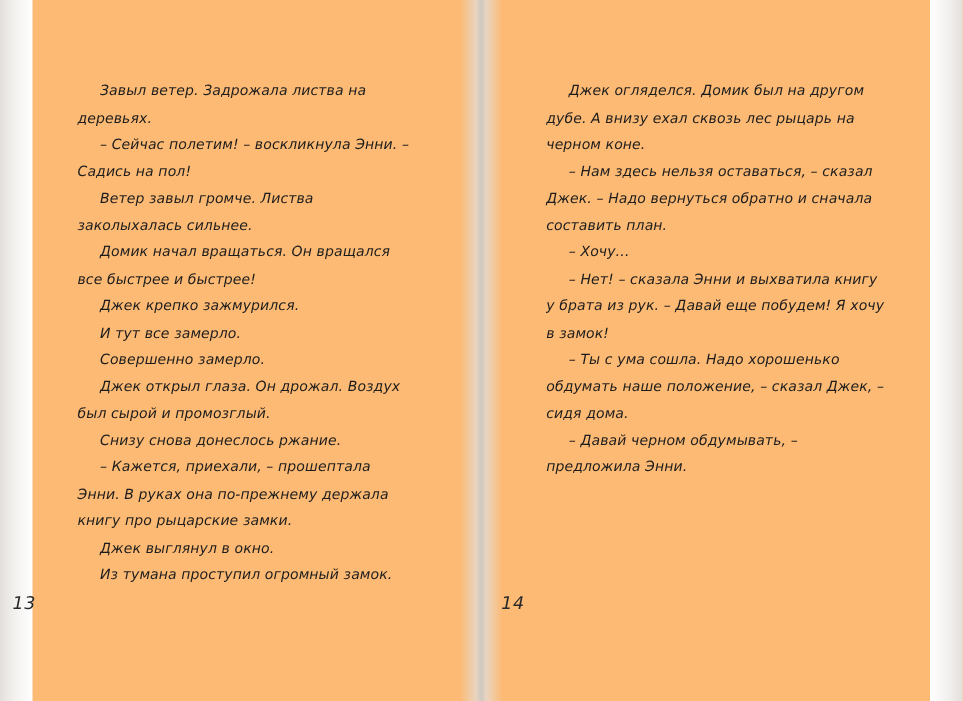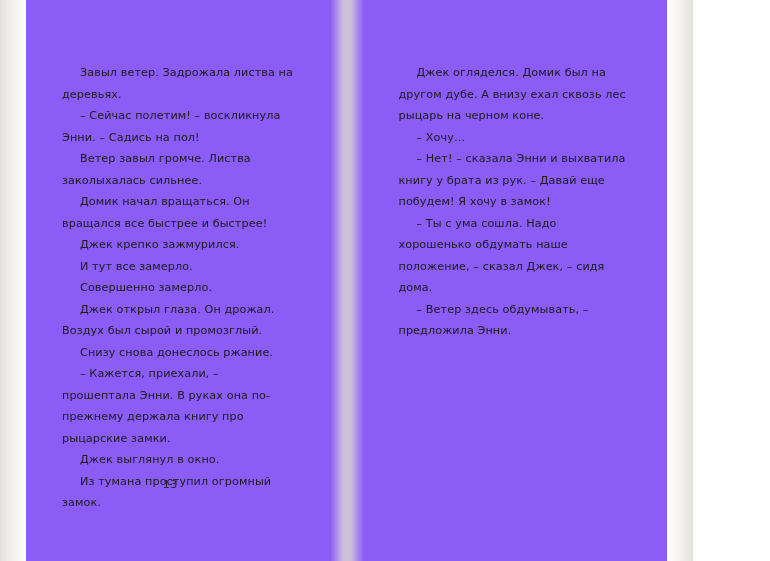--- a/index.html
+++ b/index.html
@@ -8,24 +8,25 @@
   }
   body {
     width: 770px;
     height: 561px;
     background: #ffffff;
     font-family: "DejaVu Sans", sans-serif;
     overflow: hidden;
   }
   .book {
     position: relative;
-    width: 693px;
+    width: 770px;
     height: 561px;
-    background: #8b5cf6;
+    background: #fdba74;
     display: flex;
+    font-style: italic;
   }
   
   .book::before {
     content: "";
     position: absolute;
     left: 0; top: 0; bottom: 0;
     width: 26px;
     background: linear-gradient(to right, #e3e0dc 0%, #f3f1ef 45%, #ffffff 100%);
     pointer-events: none;
   }
@@ -70,24 +71,24 @@
     letter-spacing: 0.1px;
   }
   .para {
     margin: 0;
     text-indent: 18px;
     text-align: left;
   }
   .folio {
     position: absolute;
     bottom: 70px;
-    left: 0;
+    left: 10px;
     right: 0;
-    text-align: center;
-    font-size: 11px;
+    text-align: left;
+    font-size: 14px;
     color: #2a2a2a;
     letter-spacing: 0.4px;
   }
   .page-left .folio  { padding-right: 6px; }
   .page-right .folio { padding-left: 6px; }
 </style>
 </head>
 <body>
 
 <div class="book">
@@ -108,20 +109,22 @@
       <p class="para">Из тумана проступил огромный замок.</p>
     </div>
     <div class="folio">13</div>
   </div>
 
   <div class="gutter"></div>
 
   <div class="page page-right">
     <div class="text-block">
       <p class="para">Джек огляделся. Домик был на другом дубе. А внизу ехал сквозь лес рыцарь на черном коне.</p>
+      <p class="para">– Нам здесь нельзя оставаться, – сказал Джек. – Надо вернуться обратно и сначала составить план.</p>
       <p class="para">– Хочу…</p>
       <p class="para">– Нет! – сказала Энни и выхватила книгу у брата из рук. – Давай еще побудем! Я хочу в замок!</p>
       <p class="para">– Ты с ума сошла. Надо хорошенько обдумать наше положение, – сказал Джек, – сидя дома.</p>
-      <p class="para">– Ветер здесь обдумывать, – предложила Энни.</p>
+      <p class="para">– Давай черном обдумывать, – предложила Энни.</p>
     </div>
+    <div class="folio">14</div>
   </div>
 
 </div>
 
 </body></html>

